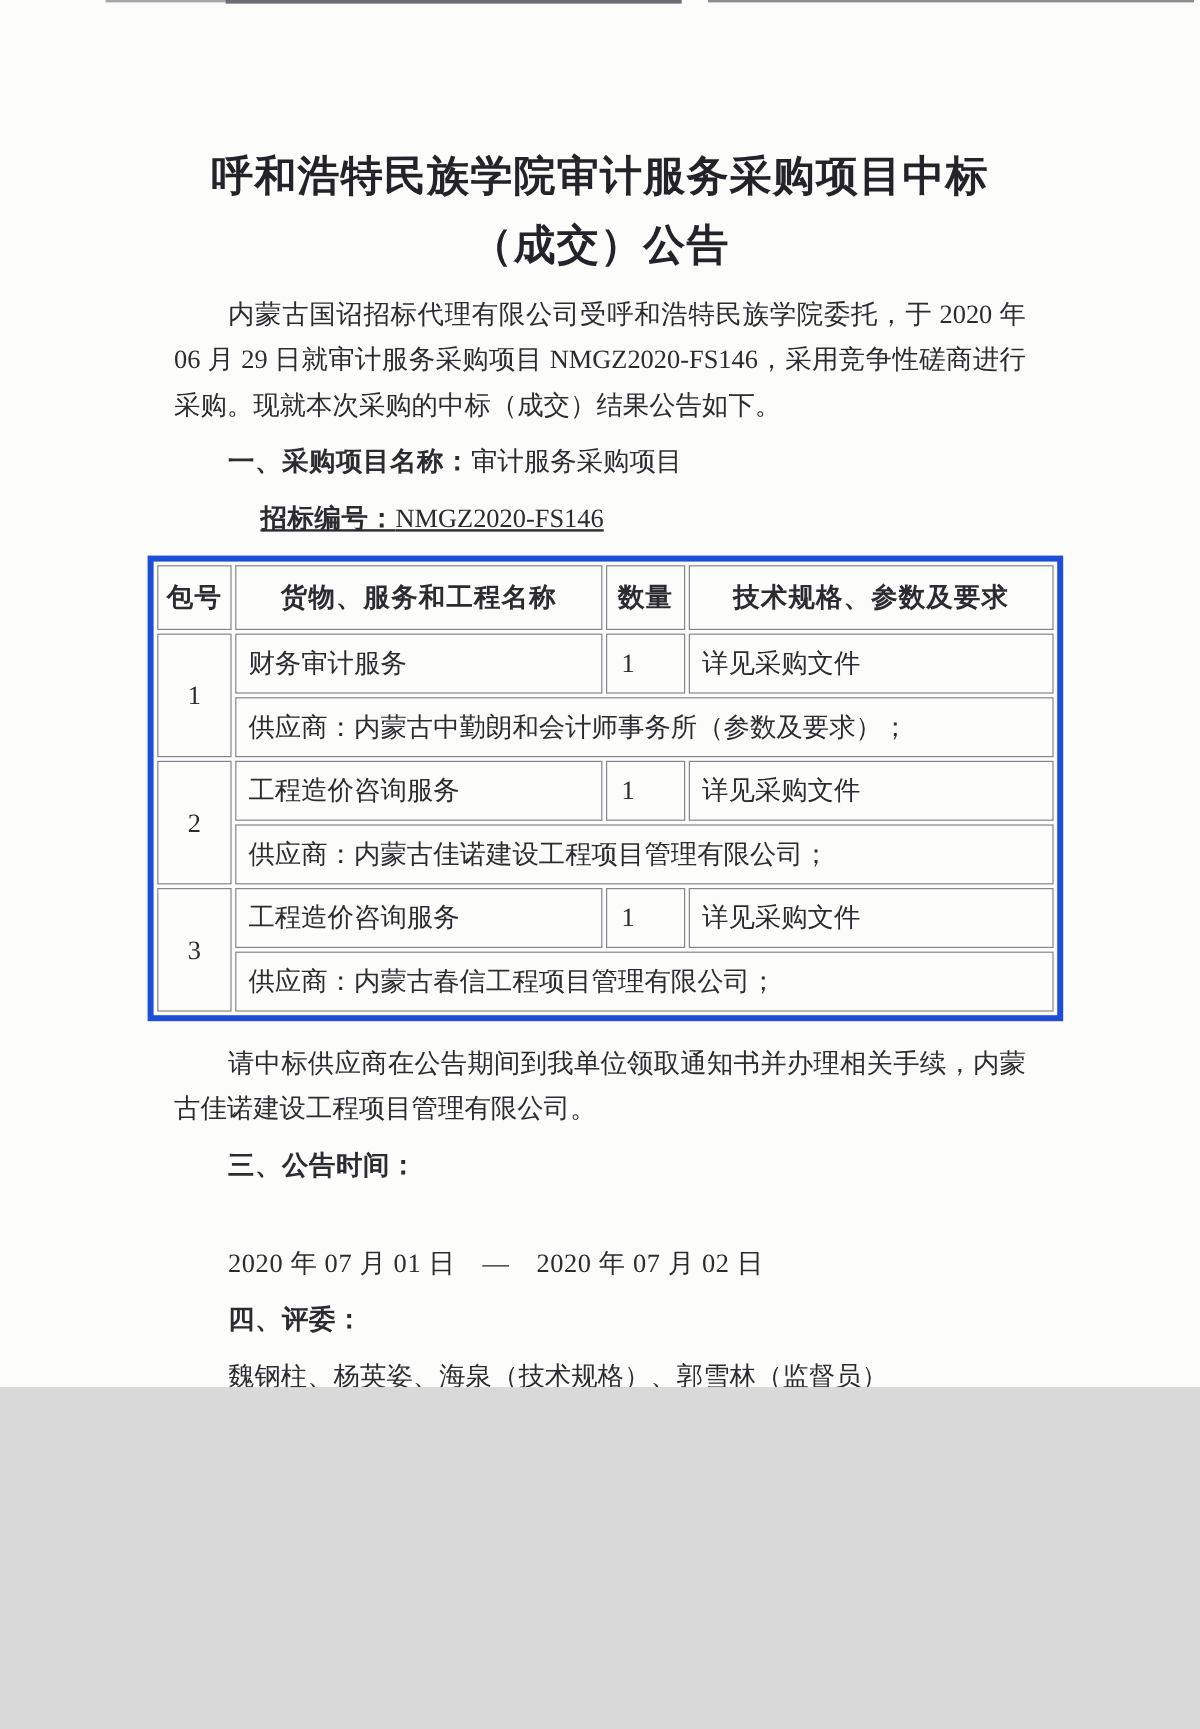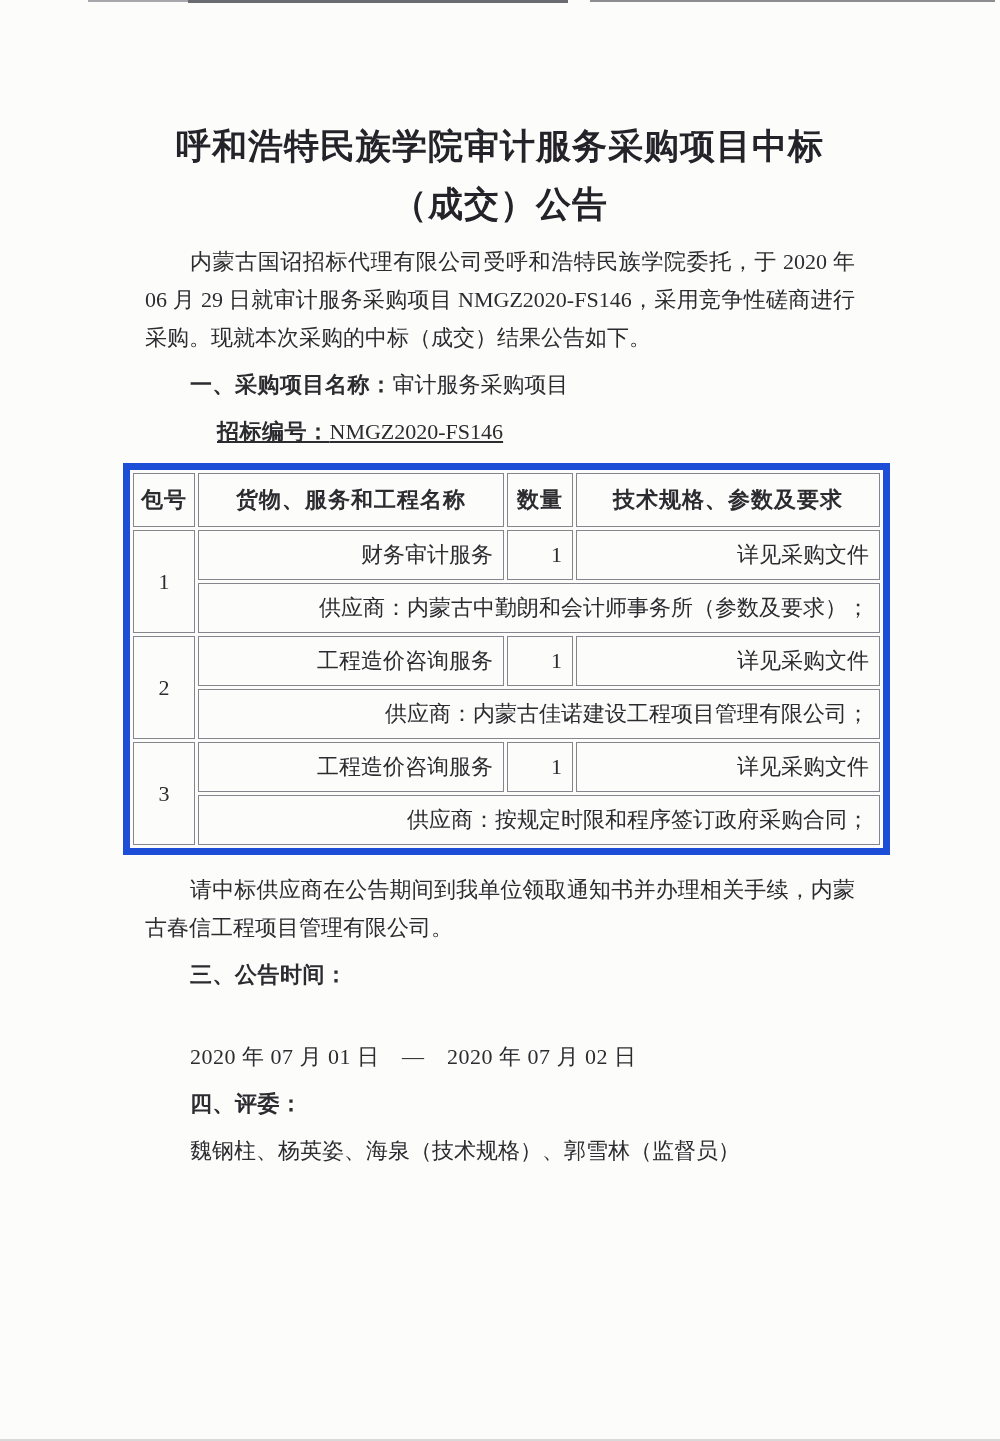--- a/index.html
+++ b/index.html
@@ -1,20 +1,20 @@
 <!DOCTYPE html>
 <html><head>
 <meta charset="utf-8">
 <style>
   * { box-sizing: border-box; }
   html, body { margin: 0; padding: 0; background: #d9d9d9; }
   .page {
     position: relative;
     width: 1000px;
-    height: 1439px;
+    height: 1156px;
     margin: 0 auto;
     background: #fcfcfa;
     overflow: hidden;
     font-family: "Liberation Serif", serif;
     color: #2b2b30;
   }
   
   .scan-edge { position: absolute; top: 0; left: 0; width: 100%; height: 5px; }
   .scan-edge .seg { position: absolute; top: 0; background: #41414b; }
   .scan-edge .seg1 { left: 88px;  width: 100px; height: 2px; opacity: .45; }
@@ -53,37 +53,37 @@
     font-family: "Liberation Sans", sans-serif;
     font-weight: 700;
     letter-spacing: .5px;
   }
 
   table.award {
     margin: 12px 0 0 -22px;
     width: 750px;
     border-collapse: separate;
     border-spacing: 3px;
-    border: 7px solid #1d4ed8;
+    border: 5px solid #1d4ed8;
     table-layout: fixed;
     font-size: 22px;
   }
   table.award th {
     font-family: "Liberation Sans", sans-serif;
     font-weight: 700;
     font-size: 22px;
     padding: 11px 2px;
     border: 1px solid #85858d;
     text-align: center;
     letter-spacing: 1px;
   }
   table.award td {
     border: 1px solid #85858d;
     padding: 9px 10px;
-    text-align: right;
+    text-align: left;
     overflow: hidden;
   }
   table.award td.pkg { text-align: center; }
   table.award td.qty { padding-left: 12px; }
 
   .date-line { letter-spacing: .5px; margin-top: 44px; }
 </style>
 </head>
 <body>
 
@@ -143,26 +143,26 @@
         <tr>
           <td colspan="3">供应商：内蒙古佳诺建设工程项目管理有限公司；</td>
         </tr>
         <tr>
           <td class="pkg" rowspan="2">3</td>
           <td>工程造价咨询服务</td>
           <td class="qty">1</td>
           <td>详见采购文件</td>
         </tr>
         <tr>
-          <td colspan="3">供应商：按规定时限和程序签订政府采购合同；</td>
+          <td colspan="3">供应商：内蒙古春信工程项目管理有限公司；</td>
         </tr>
       </tbody>
     </table>
 
-    <p class="para" style="margin-top:16px">请中标供应商在公告期间到我单位领取通知书并办理相关手续，内蒙古春信工程项目管理有限公司。</p>
+    <p class="para" style="margin-top:16px">请中标供应商在公告期间到我单位领取通知书并办理相关手续，内蒙古佳诺建设工程项目管理有限公司。</p>
 
     <p class="line"><span class="hlabel">三、公告时间：</span></p>
 
     <p class="line date-line">2020 年 07 月 01 日　—　2020 年 07 月 02 日</p>
 
     <p class="line"><span class="hlabel">四、评委：</span></p>
 
     <p class="line">魏钢柱、杨英姿、海泉（技术规格）、郭雪林（监督员）</p>
 
 

